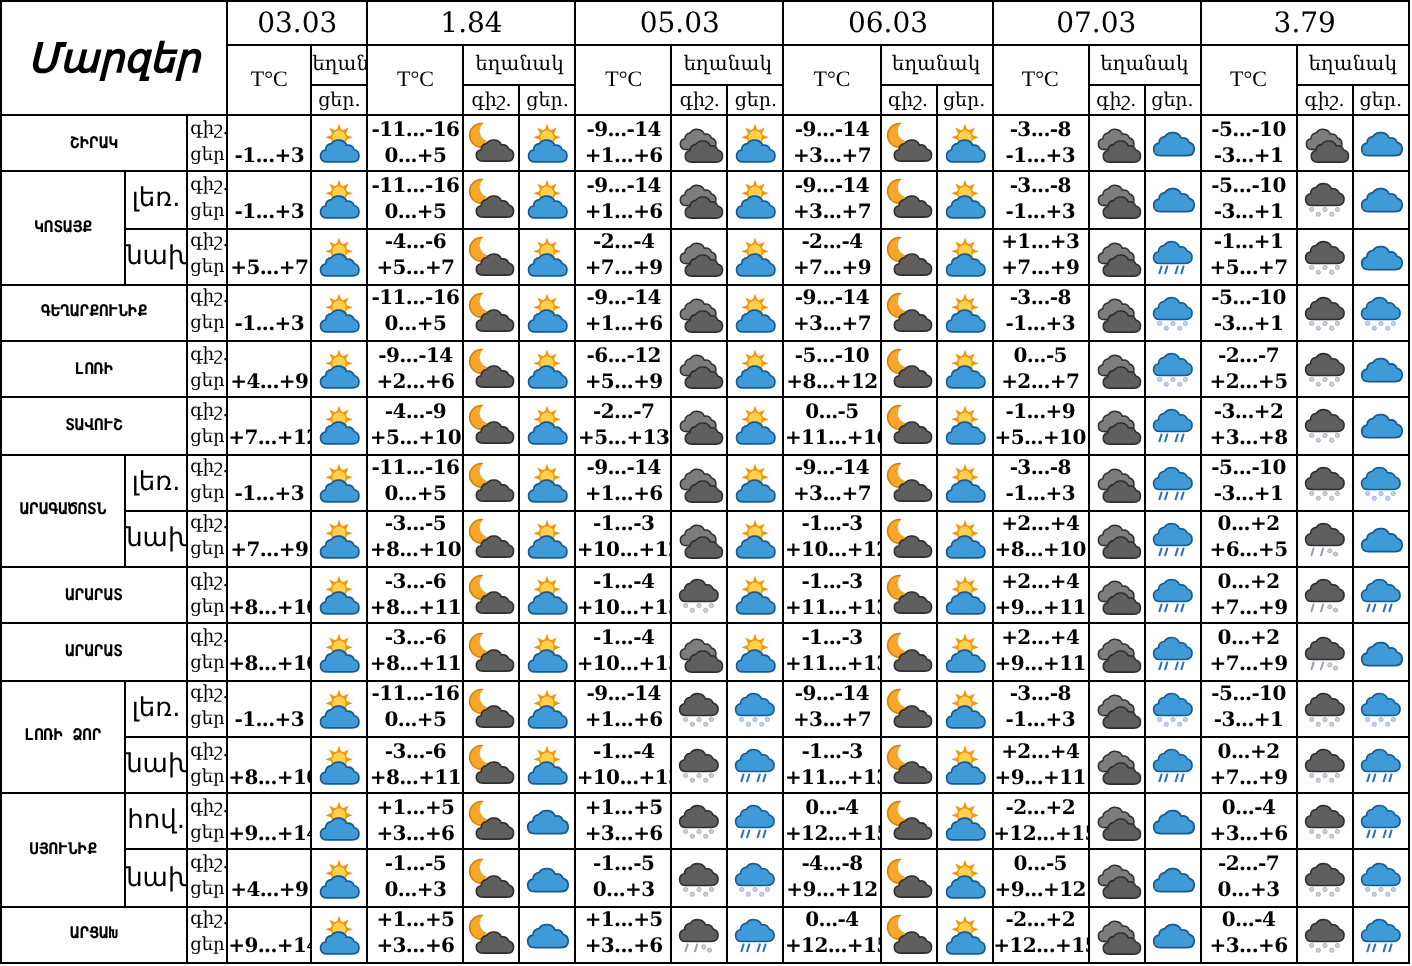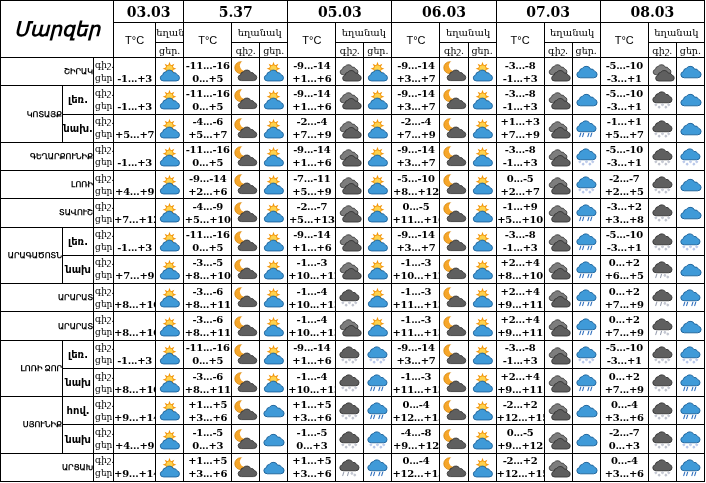--- a/index.html
+++ b/index.html
@@ -4,26 +4,26 @@
 <style>
   html,body{margin:0;padding:0;background:#fff;}
   .page{width:706px;height:483px;overflow:hidden;}
   table{border-collapse:collapse;table-layout:fixed;width:705px;height:482px;}
   th,td{border:1px solid #000;padding:0;overflow:hidden;vertical-align:middle;text-align:center;color:#000;background:#fff;}
   tr.hr1{height:22px}
   tr.hr2{height:20px}
   tr.hr3{height:15px}
   tbody tr{height:28px}
   .h-region{font-family:Liberation Sans, sans-serif;font-style:italic;font-weight:bold;font-size:20px;border-radius:27px;}
-  .h-date{font-family:"DejaVu Serif","DejaVu Sans",serif;font-weight:bold;font-size:14px;}
-  .h-tc{font-family:Liberation Sans, sans-serif;font-size:11px;font-weight:normal;}
+  .h-date{font-family:"DejaVu Serif","DejaVu Sans",serif;font-weight:normal;font-size:14px;}
+  .h-tc{font-family:Liberation Serif, serif;font-size:11px;font-weight:normal;}
   .h-weather{font-family:"DejaVu Serif","DejaVu Sans",serif;font-size:10px;font-weight:normal;white-space:nowrap;}
   .h-sub{font-family:"DejaVu Serif","DejaVu Sans",serif;font-size:9.5px;font-weight:normal;}
-  .region{font-family:Liberation Serif, serif;font-weight:bold;font-size:8px;text-align:right;}
-  .zone{font-family:"DejaVu Sans",sans-serif;font-weight:bold;font-size:10px;}
+  .region{font-family:Liberation Mono, monospace;font-weight:bold;font-size:8px;}
+  .zone{font-family:"DejaVu Sans",sans-serif;font-weight:normal;font-size:13px;}
   .dn{font-family:"DejaVu Serif","DejaVu Sans",serif;font-size:9px;text-align:left;padding-left:1px;line-height:13px;white-space:nowrap;}
   .temp{font-family:"DejaVu Serif","DejaVu Sans",serif;font-weight:bold;font-size:10px;line-height:13px;letter-spacing:-0.3px;white-space:nowrap;}
   .temp div{height:13px;}
   .ic .icw{display:block;line-height:0;}
   .ic svg{display:block;margin:0 auto;}
 </style>
 </head>
 <body>
 
 <div class="page">
@@ -47,25 +47,25 @@
         <col style="width: 28px;">
         <col style="width: 28px;">
         <col style="width: 48px;">
         <col style="width: 28px;">
         <col style="width: 28px;">
       </colgroup>
       <thead>
         <tr class="hr1">
           <th class="h-region" rowspan="3" colspan="3">Մարզեր</th>
           <th class="h-date" colspan="2">03.03</th>
-          <th class="h-date" colspan="3">5.37</th>
+          <th class="h-date" colspan="3">1.84</th>
           <th class="h-date" colspan="3">05.03</th>
           <th class="h-date" colspan="3">06.03</th>
           <th class="h-date" colspan="3">07.03</th>
-          <th class="h-date" colspan="3">08.03</th>
+          <th class="h-date" colspan="3">3.79</th>
         </tr>
         <tr class="hr2">
           <th class="h-tc" rowspan="2">T°C</th>
           <th class="h-weather" colspan="1">եղանակ</th>
           <th class="h-tc" rowspan="2">T°C</th>
           <th class="h-weather" colspan="2">եղանակ</th>
           <th class="h-tc" rowspan="2">T°C</th>
           <th class="h-weather" colspan="2">եղանակ</th>
           <th class="h-tc" rowspan="2">T°C</th>
           <th class="h-weather" colspan="2">եղանակ</th>
@@ -691,21 +691,21 @@
               <svg width="27" height="21" viewBox="0 0 28 22" xmlns="http://www.w3.org/2000/svg">
                 <g transform="translate(14,8)">
                   <polygon points="7.2,0 3.33,1.38 5.09,5.09 1.38,3.33 0,7.2 -1.38,3.33 -5.09,5.09 -3.33,1.38 -7.2,0 -3.33,-1.38 -5.09,-5.09 -1.38,-3.33 0,-7.2 1.38,-3.33 5.09,-5.09 3.33,-1.38" fill="#f2960d"></polygon>
                   <circle r="3.9" fill="#ffd24d" stroke="#f2960d" stroke-width="0.8"></circle>
                 </g>
                 <path d="M5.2,13.6 Q1.4,13.6 1.4,10.3 Q1.4,7.6 4.1,7.1 Q4.2,4 7.4,3.5 Q8.9,1.2 12,1.6 Q14.8,1.9 15.7,4.4 Q18.9,3.9 19.9,6.7 Q22.6,7.3 22.6,10.2 Q22.6,13.6 18.9,13.6 Z" fill="#3f9ad8" stroke="#155a92" stroke-width="0.9" stroke-linejoin="round" transform="translate(3,8) scale(0.95)"></path>
               </svg>
             </span>
           </td>
           <td class="temp">
-            <div class="tn">-7...-11</div>
+            <div class="tn">-6...-12</div>
             <div class="td2">+5...+9</div>
           </td>
           <td class="ic">
             <span class="icw">
               <svg width="27" height="21" viewBox="0 0 28 22" xmlns="http://www.w3.org/2000/svg">
                 <path d="M5.2,13.6 Q1.4,13.6 1.4,10.3 Q1.4,7.6 4.1,7.1 Q4.2,4 7.4,3.5 Q8.9,1.2 12,1.6 Q14.8,1.9 15.7,4.4 Q18.9,3.9 19.9,6.7 Q22.6,7.3 22.6,10.2 Q22.6,13.6 18.9,13.6 Z" fill="#7d7d7d" stroke="#2e2e2e" stroke-width="0.9" stroke-linejoin="round" transform="translate(3,2.5) scale(0.88)"></path>
                 <path d="M5.2,13.6 Q1.4,13.6 1.4,10.3 Q1.4,7.6 4.1,7.1 Q4.2,4 7.4,3.5 Q8.9,1.2 12,1.6 Q14.8,1.9 15.7,4.4 Q18.9,3.9 19.9,6.7 Q22.6,7.3 22.6,10.2 Q22.6,13.6 18.9,13.6 Z" fill="#5f5f5f" stroke="#2e2e2e" stroke-width="0.9" stroke-linejoin="round" transform="translate(5.5,8.5) scale(0.92)"></path>
               </svg>
             </span>
           </td>

